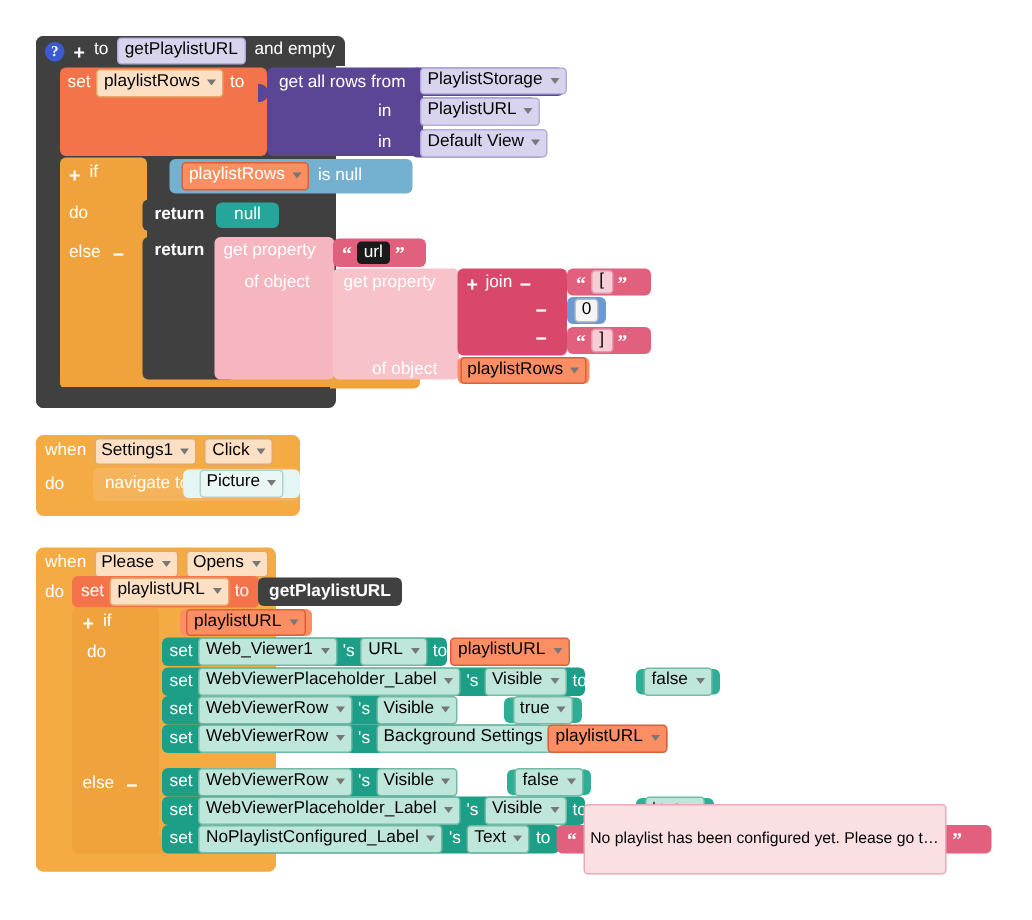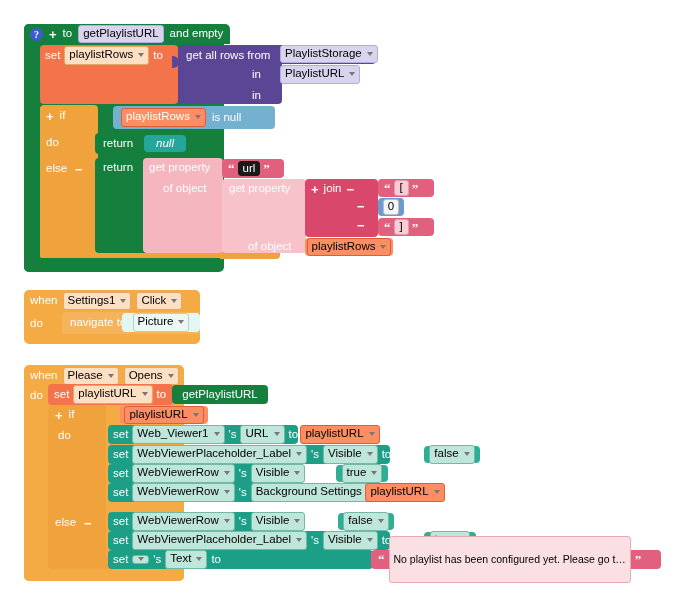--- a/index.html
+++ b/index.html
@@ -42,21 +42,21 @@
     position:absolute;left:-6px;top:50%;margin-top:-6px;
     width:7px;height:12px;border-radius:0 6px 6px 0;
   }
   .socket{
     width:8px;height:13px;border-radius:0 7px 7px 0;
     display:inline-block;flex:none;margin-right:3px;
   }
 
   
   
-  .c-proc      {background:#15803d;}
+  .c-proc      {background:#404040;font-weight:bold;}
   .c-proc-dk   {background:#5b4595;}
   
   .c-var       {background:#f3744a;}
   .c-var-lt    {background:#fb8e63;}
   
   .c-ctrl      {background:#f0a23c;}
   .c-ctrl-lt   {background:#f5b35c;}
   
   .c-evt       {background:#f4ab43;}
   
@@ -65,21 +65,21 @@
   .c-obj-lt    {background:#f6b6bf;}
   .c-obj-lt2   {background:#f7c2c9;}
   
   .c-logic     {background:#74b0cf;}
   
   .c-comp      {background:#1d9e87;}
   .c-comp-lt   {background:#2fae96;margin-left:32px;}
   
   .c-math      {background:#6b9ad2;}
   
-  .c-null      {background:#26a69a;font-style:italic;}
+  .c-null      {background:#26a69a;}
   
   .c-screenval {background:#e3f6f3;}
 
   
   .help-icon{
     width:13px;height:13px;border-radius:50%;background:#3c5bd0;
     color:#fff;font-size:10px;font-weight:bold;line-height:13px;text-align:center;
     flex:none;font-family:"Liberation Serif", serif;
   }
   .mut-plus{color:#fff;font-size:13px;font-weight:bold;line-height:1;flex:none;}
@@ -125,20 +125,26 @@
 
   <div class="blk c-proc-dk" style="left:274px;top:45px;width:102px;height:19px;border-radius:4px;display:flex;align-items:flex-start;padding-left:6px;">
     <span class="field onpurple">
       <span>PlaylistStorage</span>
         <i class="caret"></i>
     </span>
   </div>
   <div class="blk c-proc-dk" style="left:274px;top:65px;width:84px;height:19px;border-radius:4px;display:flex;align-items:center;padding-left:6px;">
     <span class="field onpurple">
       <span>PlaylistURL</span>
+        <i class="caret"></i>
+    </span>
+  </div>
+  <div class="blk c-proc-dk" style="left:274px;top:86px;width:90px;height:19px;border-radius:4px;display:flex;align-items:center;padding-left:6px;">
+    <span class="field onpurple">
+      <span>Default View</span>
         <i class="caret"></i>
     </span>
   </div>
 
   <div class="blk c-ctrl" style="left:40px;top:105px;width:58px;height:154px;border-radius:4px;"></div>
   <div class="blk c-ctrl" style="left:40px;top:245px;width:240px;height:14px;border-radius:0 0 4px 4px;"></div>
 
   <div class="blk row" style="left:46px;top:109px;gap:6px;height:14px;">
     <span class="mut-plus">+</span>
     <span class="lbl">if</span>
@@ -411,20 +417,21 @@
   <div class="blk c-comp-lt" style="left:392px;top:532px;width:52px;height:17px;border-radius:4px;display:flex;align-items:center;justify-content:center;">
     <span class="field ongreen">
       <span>true</span>
         <i class="caret"></i>
     </span>
   </div>
 
   <div class="blk c-comp" style="left:108px;top:550px;width:265px;height:19px;border-radius:4px;display:flex;align-items:center;padding-left:5px;gap:4px;">
     <span class="lbl">set</span>
     <span class="field ongreen">
+      <span>NoPlaylistConfigured_Label</span>
         <i class="caret"></i>
     </span>
     <span class="lbl">'s</span>
     <span class="field ongreen">
       <span>Text</span>
         <i class="caret"></i>
     </span>
     <span class="lbl">to</span>
   </div>
   <div class="blk c-text" style="left:371px;top:550px;width:290px;height:19px;border-radius:4px;display:flex;align-items:center;gap:4px;padding-left:7px;">

